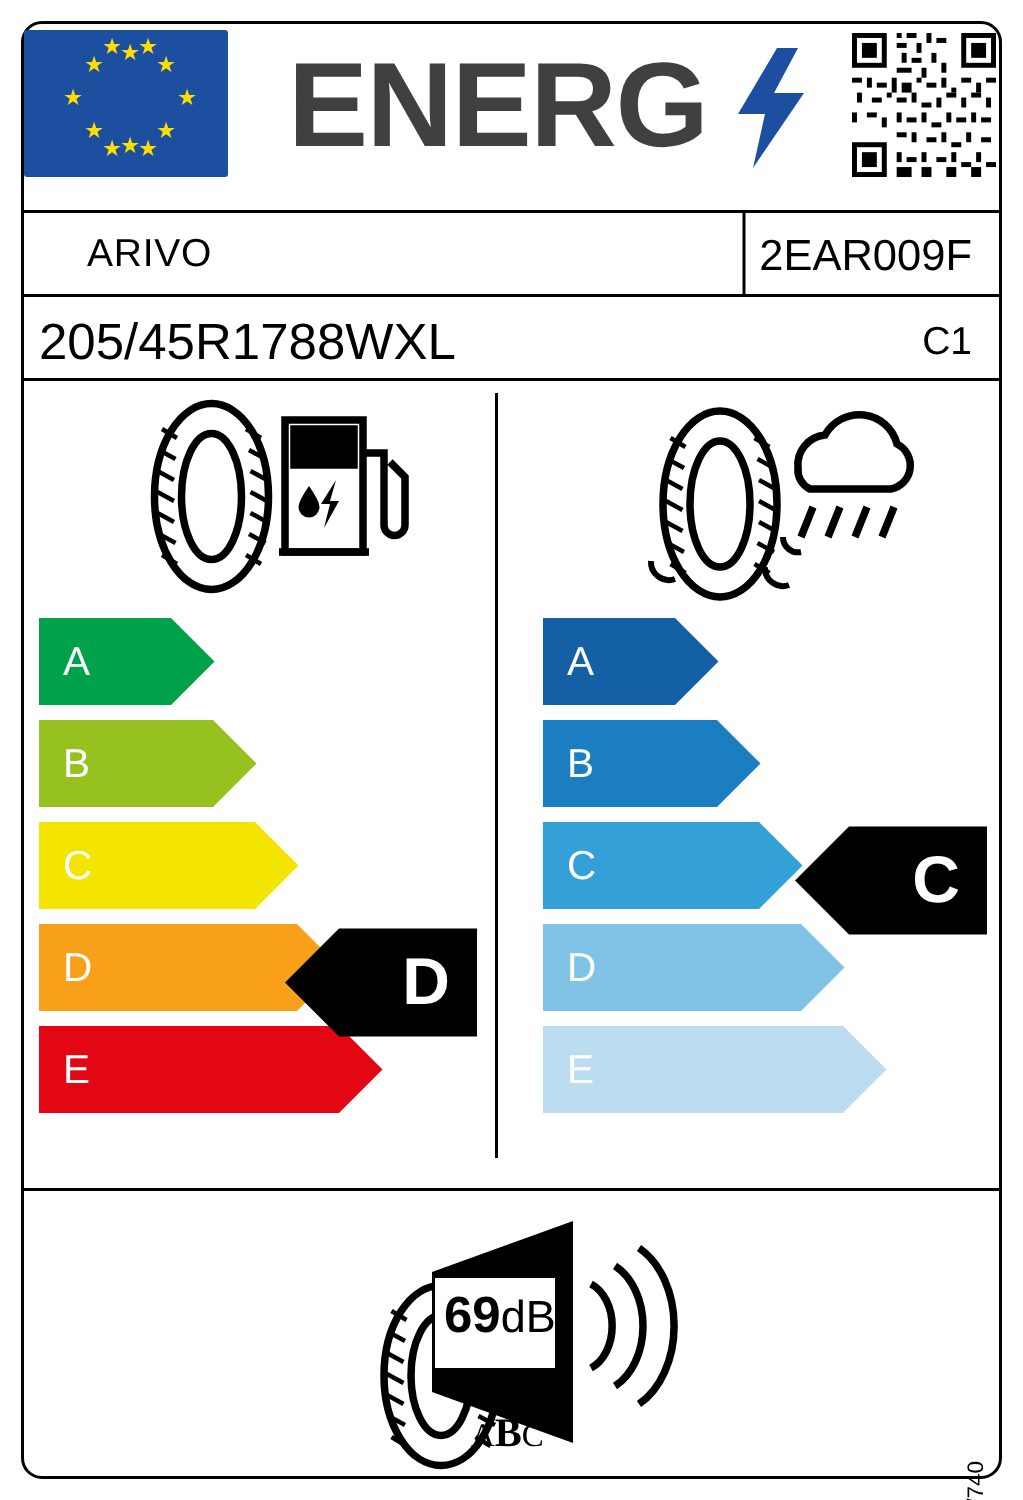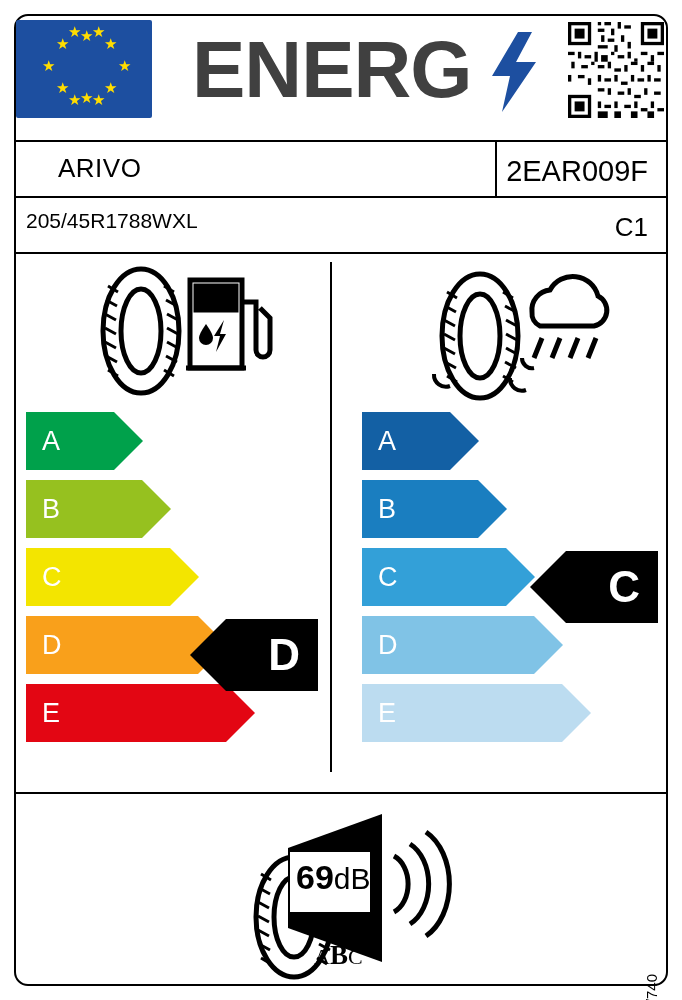--- a/index.html
+++ b/index.html
@@ -101,21 +101,21 @@
     left: 495px;
     top: 140px;
     width: 2px;
     height: 56px;
     background: #000;
   }
   .size {
     position: absolute;
     left: 26px;
     top: 209px;
-    font-size: 21px;
+    font-size: 34px;
   }
   .class {
     position: absolute;
     right: 34px;
     top: 212px;
     font-size: 26px;
   }
 
   
   .center-div {

